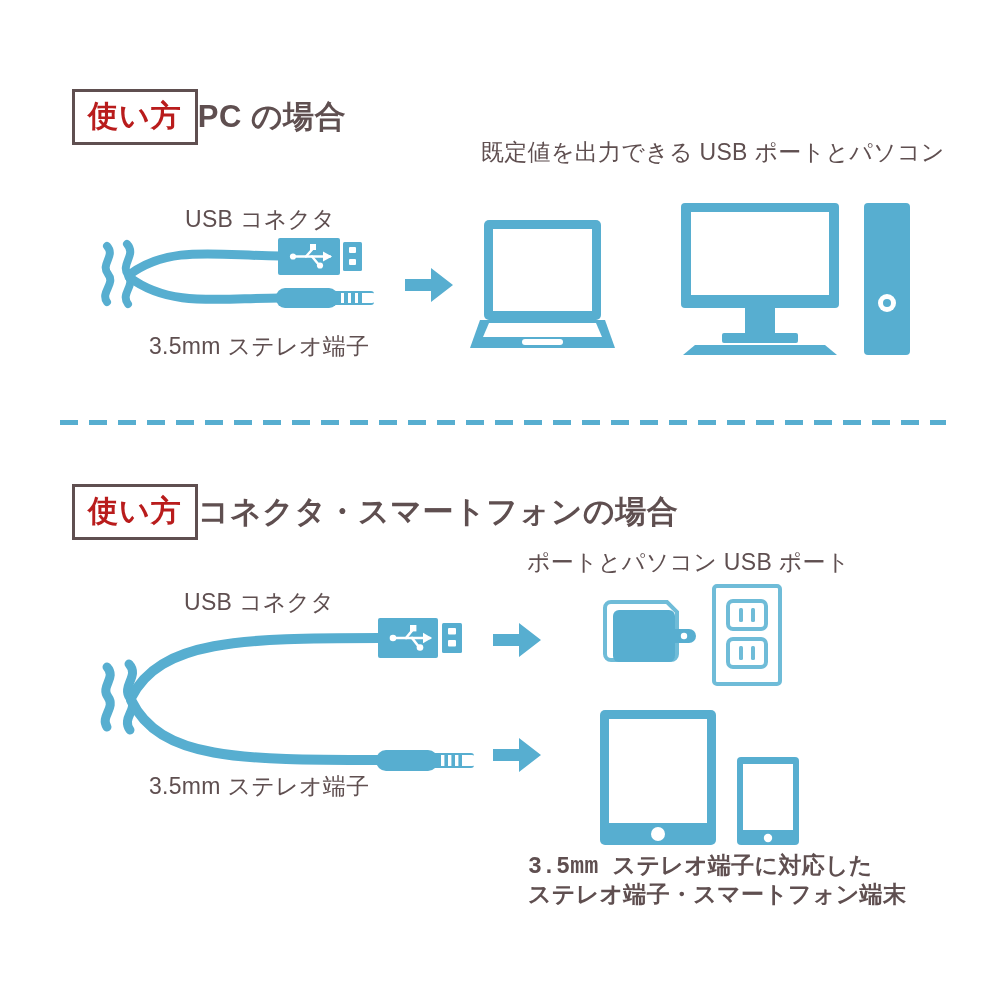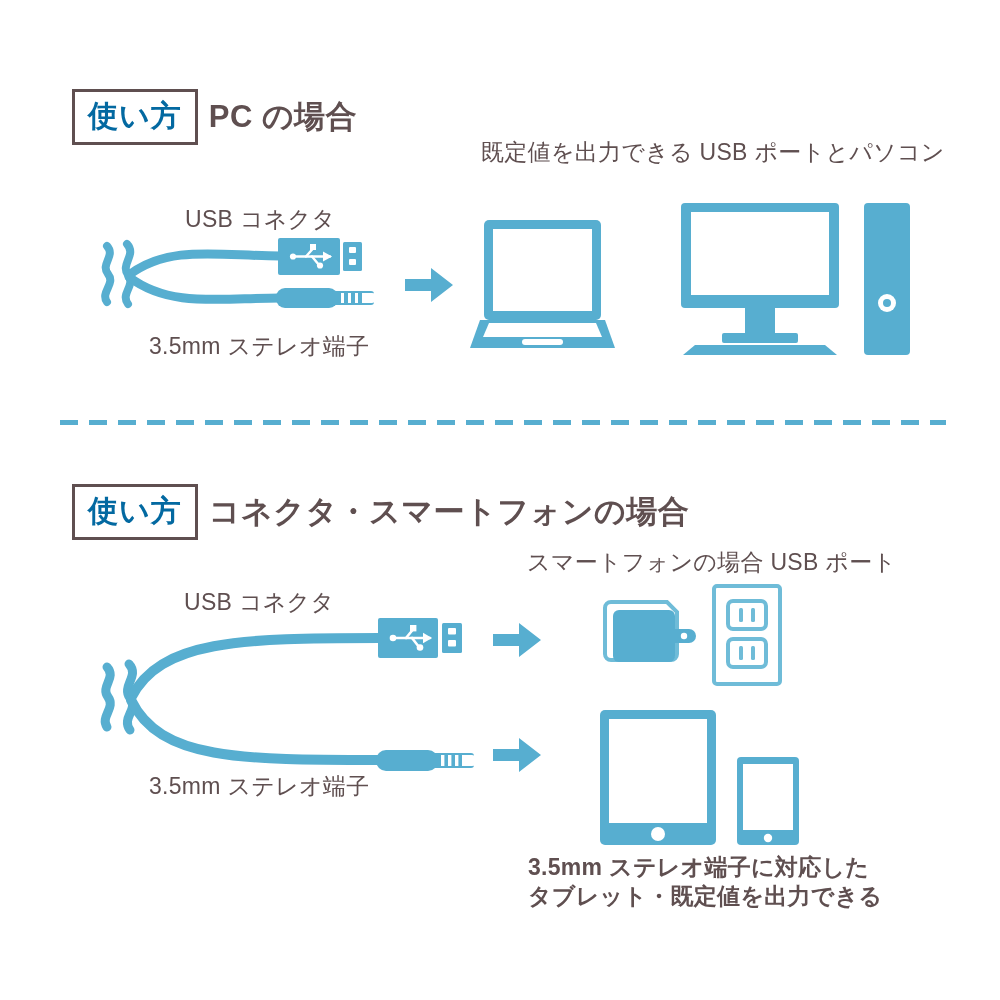--- a/index.html
+++ b/index.html
@@ -8,46 +8,46 @@
     font-family:"Liberation Sans","DejaVu Sans",sans-serif;
     color:#5f4f50;
     -webkit-font-smoothing:antialiased;
   }
   .abs{position:absolute;}
 
   
   .sec-head{display:flex;align-items:center;}
   .badge{
     border:3px solid #5f4f50;
-    color:#0369a1;
+    color:#b91c1c;
     font-weight:bold;
     font-size:30px;
     line-height:1;
     padding:9px 13px 11px 13px;
     letter-spacing:1px;
     white-space:nowrap;
     background:#fff;
   }
   .sec-title{
     font-weight:bold;
     font-size:31px;
-    margin-left:11px;
+    margin-left:0;
     white-space:nowrap;
     letter-spacing:.5px;
   }
 
   
   .cap{
     font-size:23px;
     white-space:nowrap;
     letter-spacing:.3px;
     line-height:1.25;
   }
   .cap-b{font-weight:bold;}
-  .cap-c{text-align:left;}
+  .cap-c{text-align:left;font-family:Liberation Mono, monospace;}
 
   
   .divider{
     height:5px;
     background:repeating-linear-gradient(to right,
       #57aed0 0px,#57aed0 18px,
       rgba(0,0,0,0) 18px,rgba(0,0,0,0) 29px);
   }
 
   svg{display:block;overflow:visible;}
@@ -131,21 +131,21 @@
   <circle cx="23" cy="100" r="4" fill="#57aed0"></circle>
 </svg>
 
 <div class="abs divider" style="left:60px;top:420px;width:886px;"></div>
 
 <div class="abs sec-head" style="left:72px;top:484px;">
   <div class="badge">使い方</div>
   <div class="sec-title">コネクタ・スマートフォンの場合</div>
 </div>
 
-<div class="abs cap" style="left:527px;top:548px;">スマートフォンの場合 USB ポート</div>
+<div class="abs cap" style="left:527px;top:548px;">ポートとパソコン USB ポート</div>
 
 <div class="abs cap" style="left:184px;top:588px;">USB コネクタ</div>
 
 <div class="abs cap" style="left:149px;top:772px;">3.5mm ステレオ端子</div>
 
 <svg class="abs" style="left:100px;top:620px;" width="370" height="160" viewBox="0 0 370 160">
   <g fill="none" stroke="#57aed0" stroke-width="9" stroke-linecap="round">
     <path d="M7,47 C17,58 0,66 8,77 C16,88 0,96 7,107"></path>
     <path d="M29,44 C40,56 21,66 30,78 C39,90 21,97 30,110"></path>
   </g>
@@ -214,13 +214,13 @@
   <circle cx="58" cy="124" r="7" fill="#ffffff"></circle>
 </svg>
 
 <svg class="abs" style="left:737px;top:757px;" width="62" height="88" viewBox="0 0 62 88">
   <rect x="0" y="0" width="62" height="88" rx="4" fill="#57aed0"></rect>
   <rect x="6" y="7" width="50" height="66" fill="#ffffff"></rect>
   <circle cx="31" cy="81" r="4.2" fill="#ffffff"></circle>
 </svg>
 
 <div class="abs cap cap-b cap-c" style="left:528px;top:853px;">3.5mm ステレオ端子に対応した</div>
-<div class="abs cap cap-b cap-c" style="left:528px;top:882px;">タブレット・既定値を出力できる</div>
+<div class="abs cap cap-b cap-c" style="left:528px;top:882px;">ステレオ端子・スマートフォン端末</div>
 
 </body></html>

